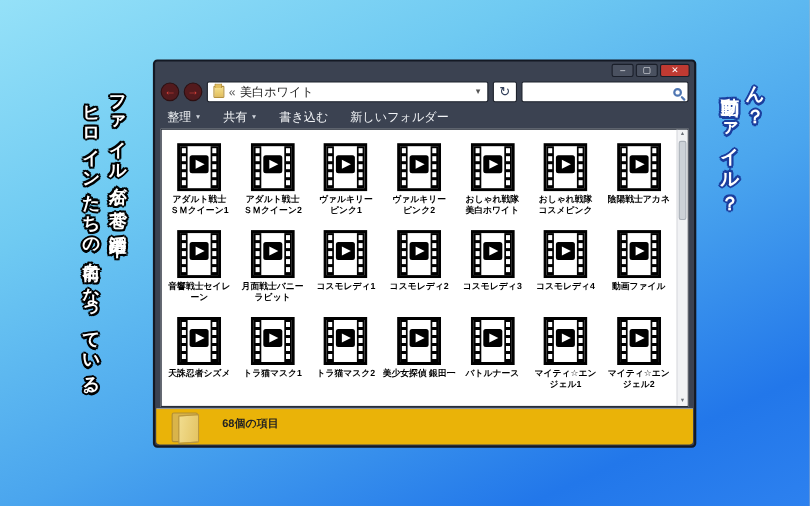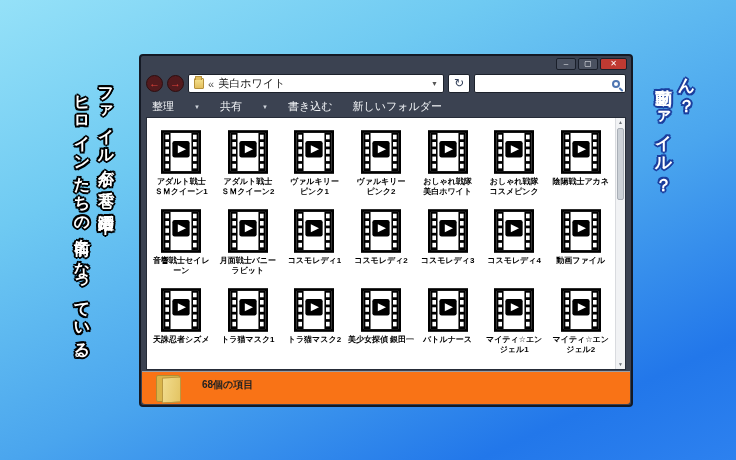--- a/index.html
+++ b/index.html
@@ -46,21 +46,21 @@
     border-radius: 2px; font-size: 12px; line-height: 17px; text-align: center; color: #33405a; }
   .searchbox { flex: 0 0 138px; height: 19px; background: #fff; border: 1px solid #1d222c; border-radius: 2px;
     display: flex; align-items: center; padding: 0 5px; }
   .searchbox input { flex: 1; border: none; outline: none; font-size: 10px; background: transparent; }
   .magnifier { width: 8px; height: 8px; border: 2px solid #4f76b2; border-radius: 50%; position: relative; flex: 0 0 auto; }
   .magnifier::after { content: ""; position: absolute; width: 2px; height: 5px; background: #4f76b2;
     transform: rotate(-45deg); left: 6px; top: 5px; border-radius: 1px; }
   
   .toolbar { position: absolute; top: 40px; left: 5px; right: 5px; height: 21px;
     display: flex; align-items: center; gap: 20px; padding: 0 6px; }
-  .tb-item { display: flex; align-items: center; gap: 20px; color: #f2f4f7; font-size: 11px; cursor: default; }
+  .tb-item { display: flex; align-items: center; gap: 3px; color: #f2f4f7; font-size: 11px; cursor: default; }
   .tb-caret { font-size: 6px; color: #cfd4db; }
   
   .filearea { position: absolute; top: 61px; left: 5px; right: 5px; bottom: 35px;
     background: #fff; border: 1px solid #262c38; }
   .filegrid { position: absolute; left: 1px; right: 11px; top: 0; bottom: 0;
     display: grid; grid-template-columns: repeat(7, 1fr); align-content: start;
     padding-top: 12px; row-gap: 12px; overflow: hidden; }
   .file-tile { display: flex; flex-direction: column; align-items: center; height: 67px; cursor: default; }
   .file-label { margin-top: 3px; font-size: 8px; font-weight: bold; line-height: 9.5px;
     text-align: center; color: #000; white-space: pre; }
@@ -68,21 +68,21 @@
   .vscroll { position: absolute; right: 0; top: 0; bottom: 0; width: 10px;
     background: #f1f2f4; border-left: 1px solid #d9dbdf; }
   .scroll-arrow { position: absolute; left: 0; width: 9px; height: 9px; font-size: 5px;
     color: #6b7077; text-align: center; line-height: 9px; }
   .scroll-arrow.up { top: 0; }
   .scroll-arrow.down { bottom: 0; }
   .scroll-thumb { position: absolute; left: 1px; top: 10px; width: 7px; height: 72px;
     background: #ccd1d7; border: 1px solid #a9afb7; border-radius: 2px; }
   
   .statusbar { position: absolute; left: 1px; right: 1px; bottom: 1px; height: 33px;
-    background: #f97316; border-top: 1px solid #9aa0a8; border-radius: 0 0 3px 3px;
+    background: #eab308; border-top: 1px solid #9aa0a8; border-radius: 0 0 3px 3px;
     display: flex; align-items: flex-start; padding: 3px 0 0 14px; }
   .status-folder { width: 24px; height: 27px; position: relative; flex: 0 0 auto; }
   .status-folder::before { content: ""; position: absolute; inset: 0; background: #d9b44a;
     border: 1px solid #b08d35; border-radius: 2px; }
   .status-folder::after { content: ""; position: absolute; left: 6px; top: 2px; width: 17px; height: 24px;
     background: linear-gradient(100deg, #f1dc8e, #e4c463); border: 1px solid #bb9840;
     transform: skewY(-4deg); border-radius: 1px; }
   .status-text { font-size: 10px; font-weight: bold; color: #222; margin: 3px 0 0 22px; }
 </style>
 </head>

